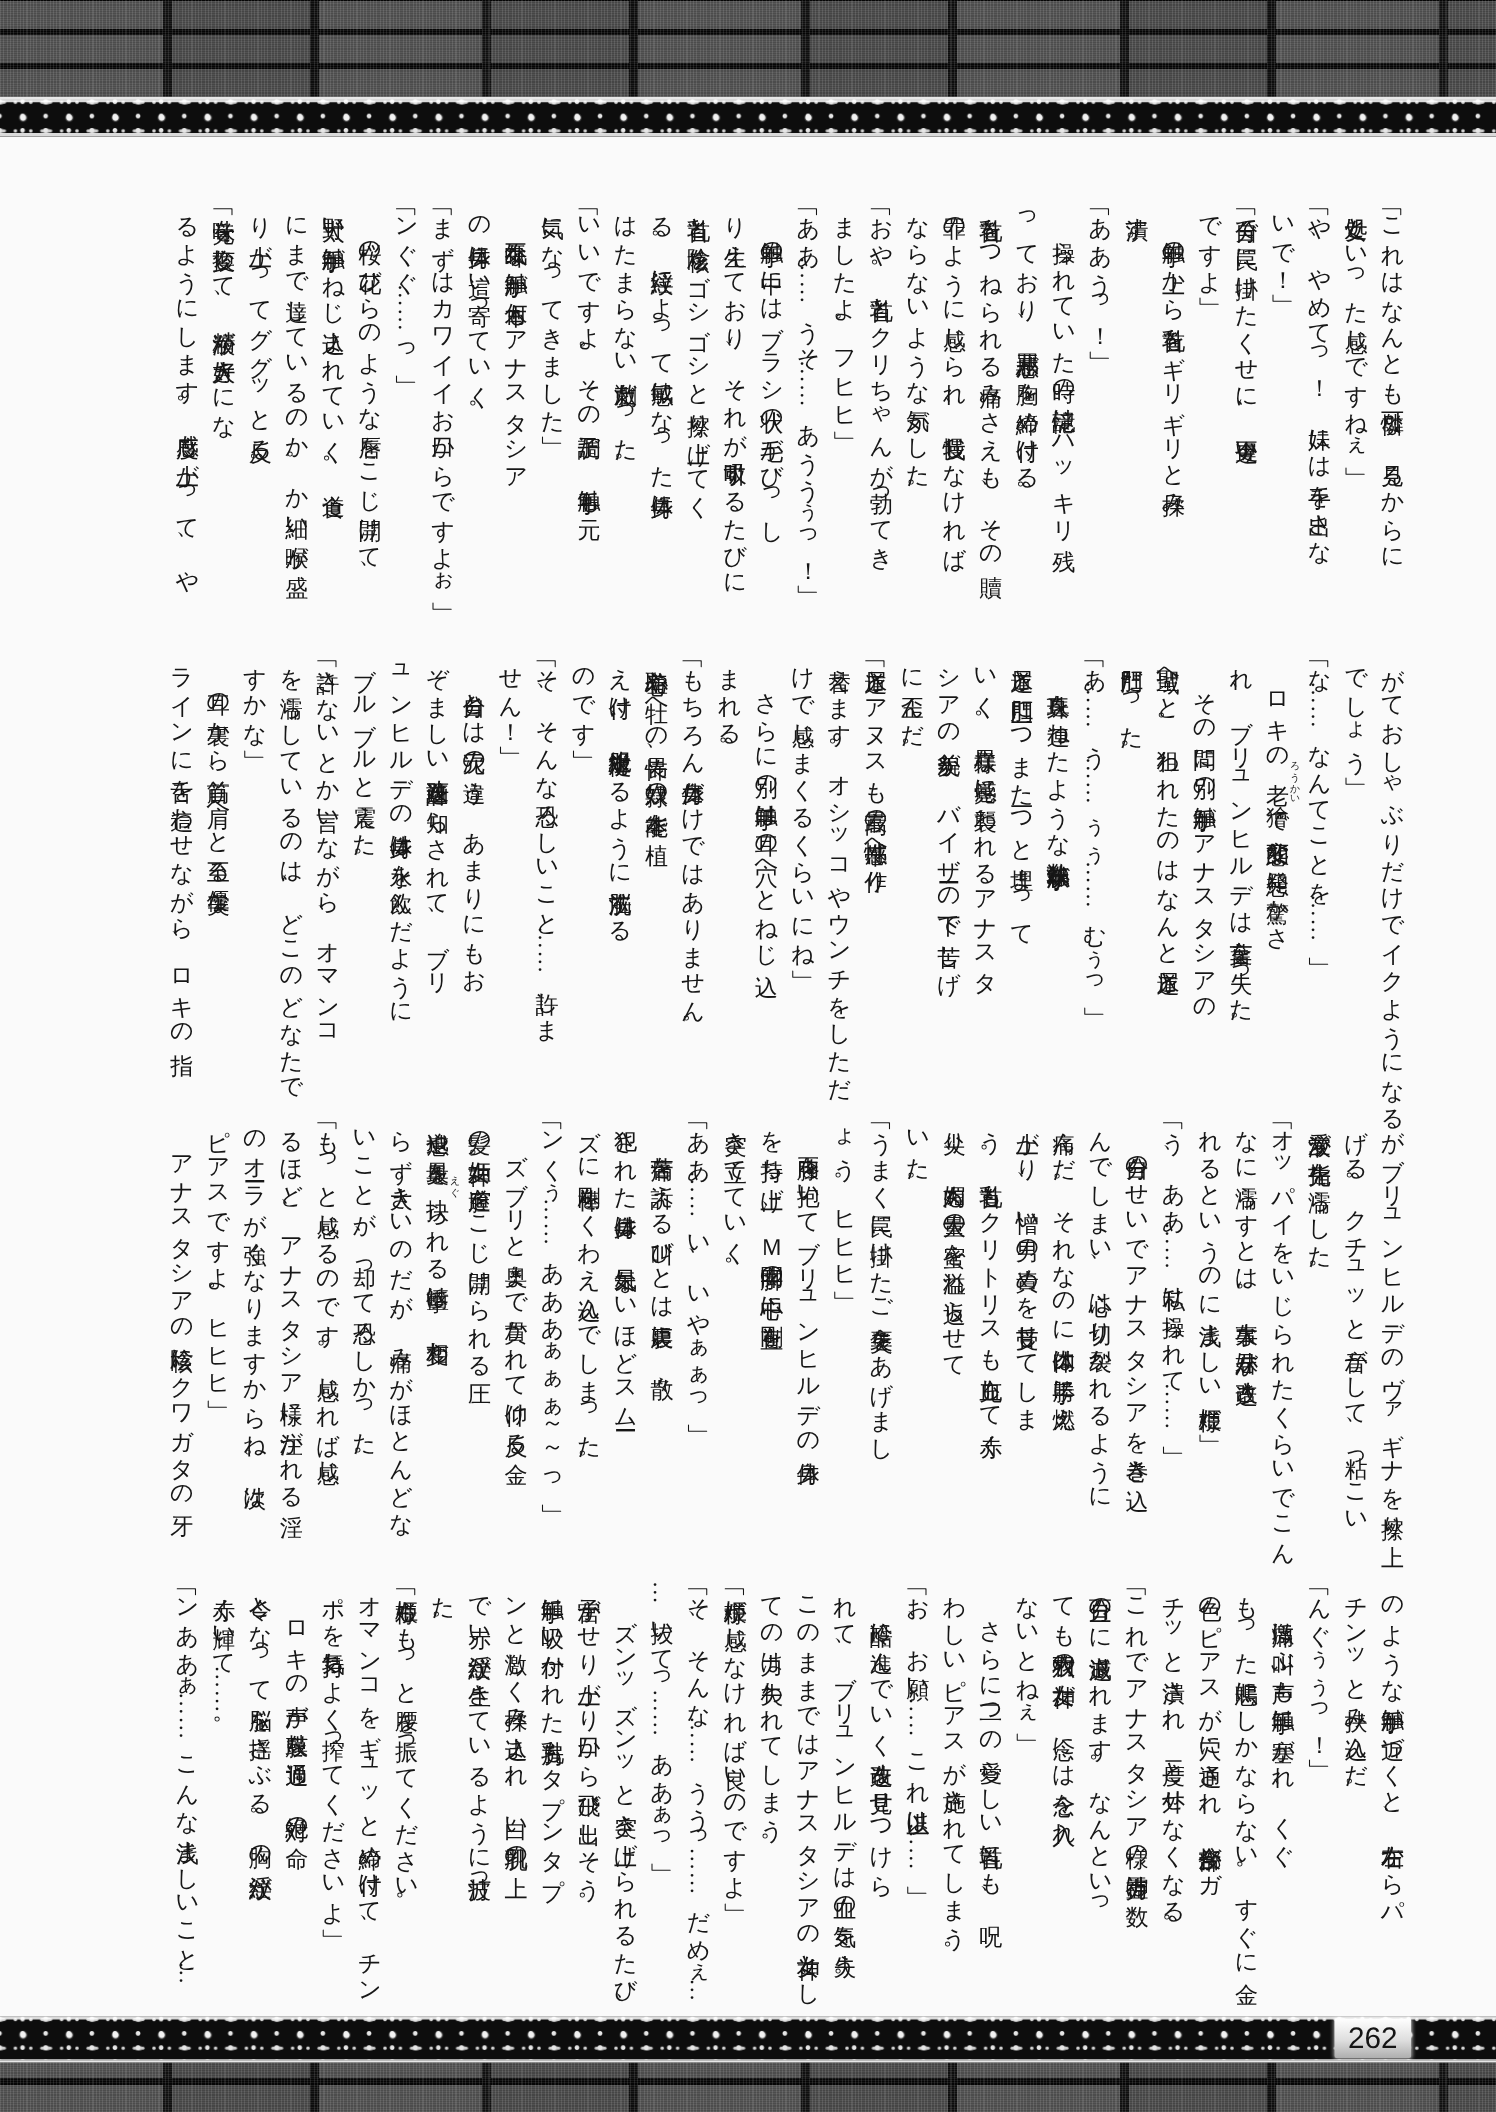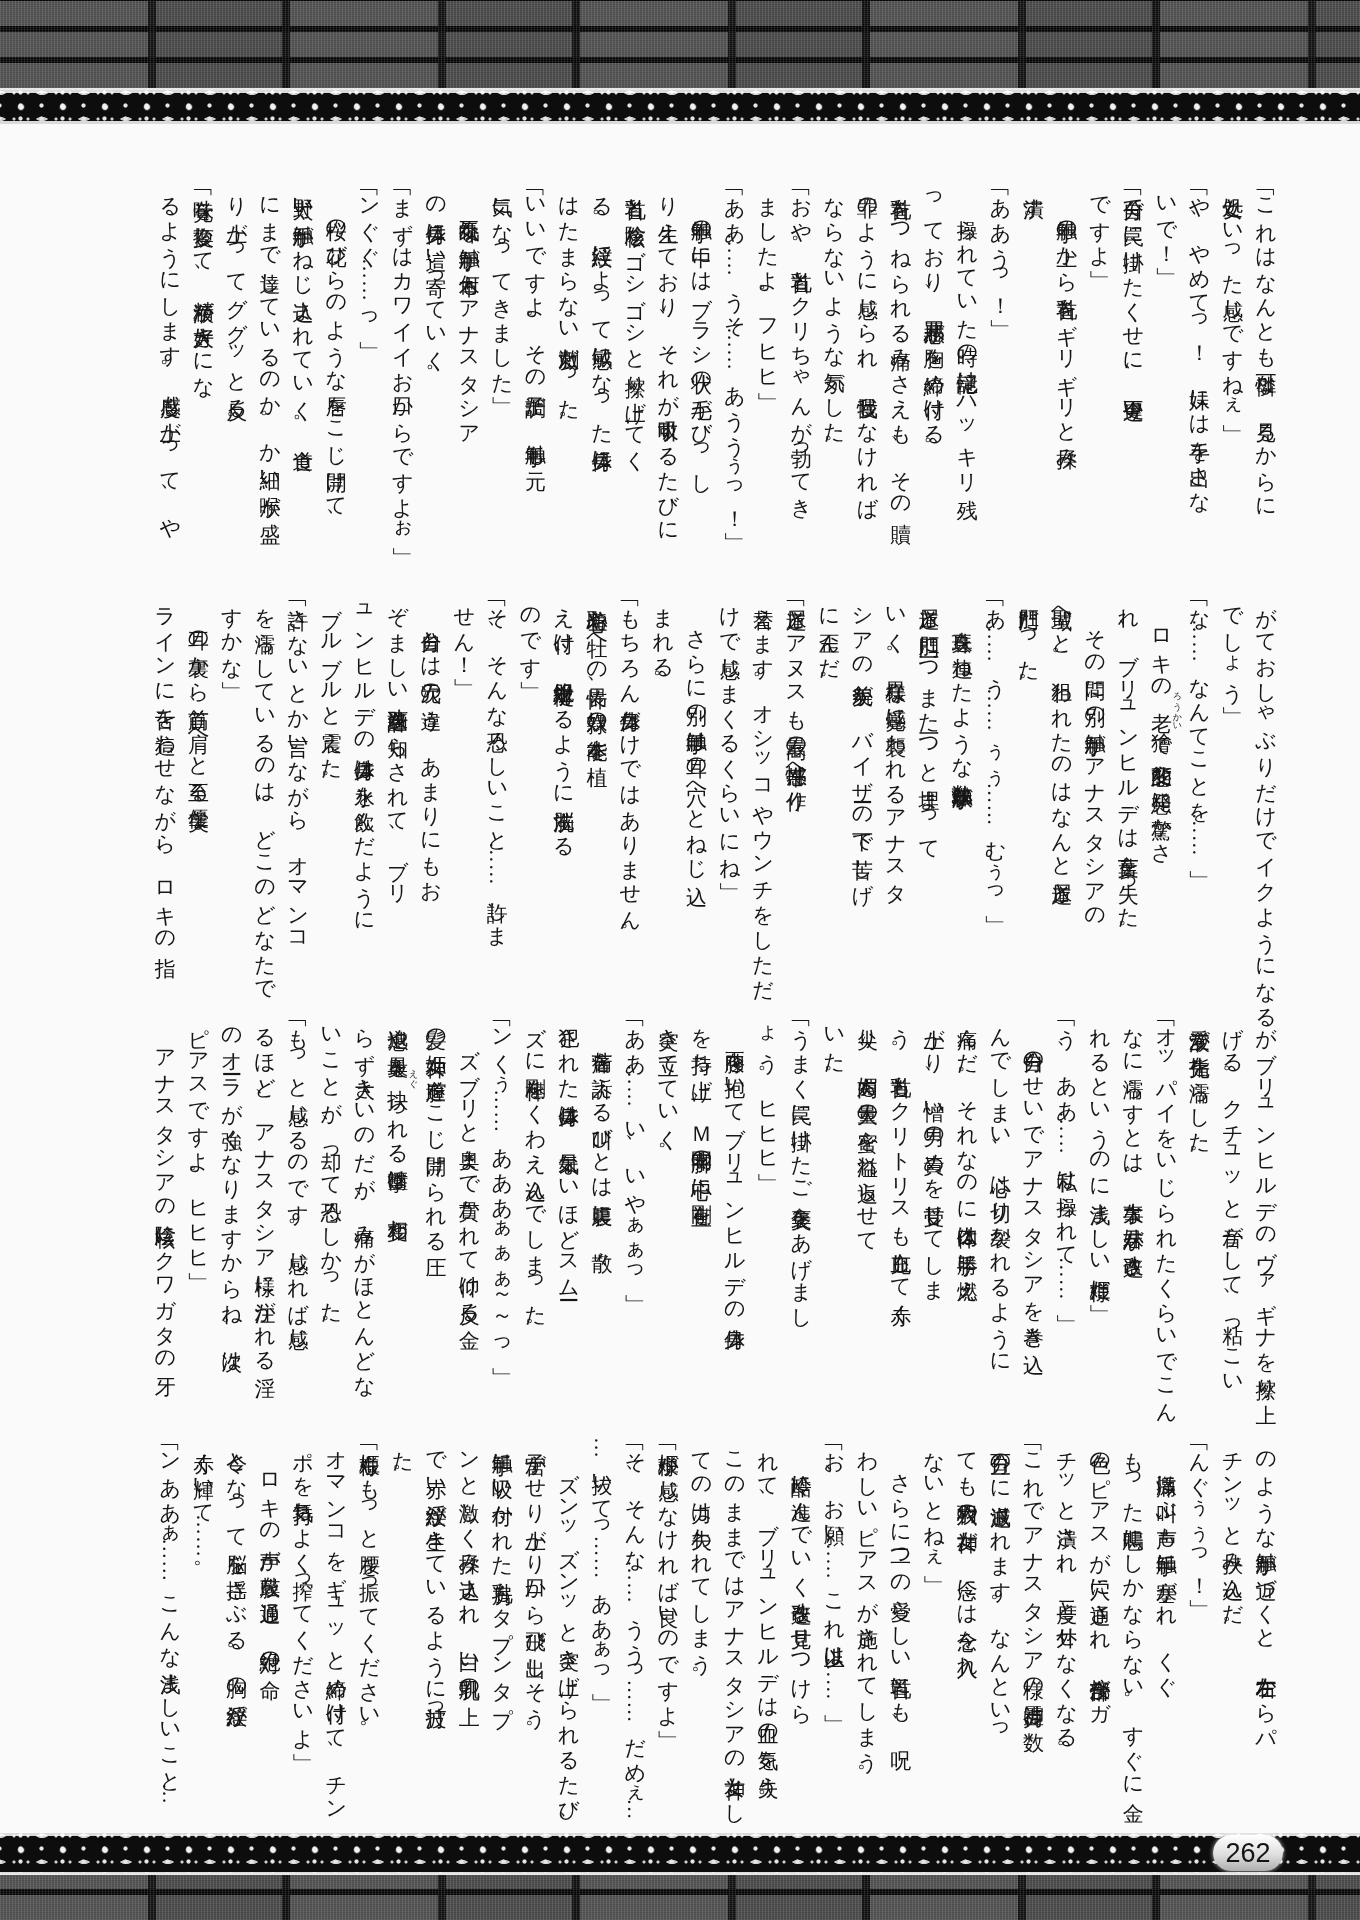--- a/index.html
+++ b/index.html
@@ -25,21 +25,21 @@
       radial-gradient(ellipse 9px 3px, #cccccc 0 55%, transparent 70%);
     background-size:42px 26px,21px 13px,14px 26px,42px 26px;
     background-position:0 4px,10px 9px,7px 16px,21px 16px;
     box-shadow:inset 0 3px 0 rgba(255,255,255,.85), inset 0 -3px 0 rgba(255,255,255,.85);}
   .ornament-top{top:90px;height:34px;}
   .ornament-bottom{top:1833px;height:42px;}
 
   
   .page-num{position:absolute;left:1213px;top:1835px;width:70px;height:36px;
     background:linear-gradient(180deg,#ffffff 0%,#dedede 55%,#aeaeae 100%);
-    border-radius:18px;display:flex;align-items:center;justify-content:center;
+    border-radius:2px;display:flex;align-items:center;justify-content:center;
     font-family:"Liberation Sans","DejaVu Sans",sans-serif;font-size:27px;color:#141414;
     box-shadow:0 0 4px rgba(255,255,255,.7);}
 
   
   .band{position:absolute;right:78px;writing-mode:vertical-rl;
     font-size:21px;letter-spacing:1px;color:#161616;}
   .band-1{top:182px;}
   .band-2{top:593px;}
   .band-3{top:1013px;}
   .band-4{top:1437px;}

